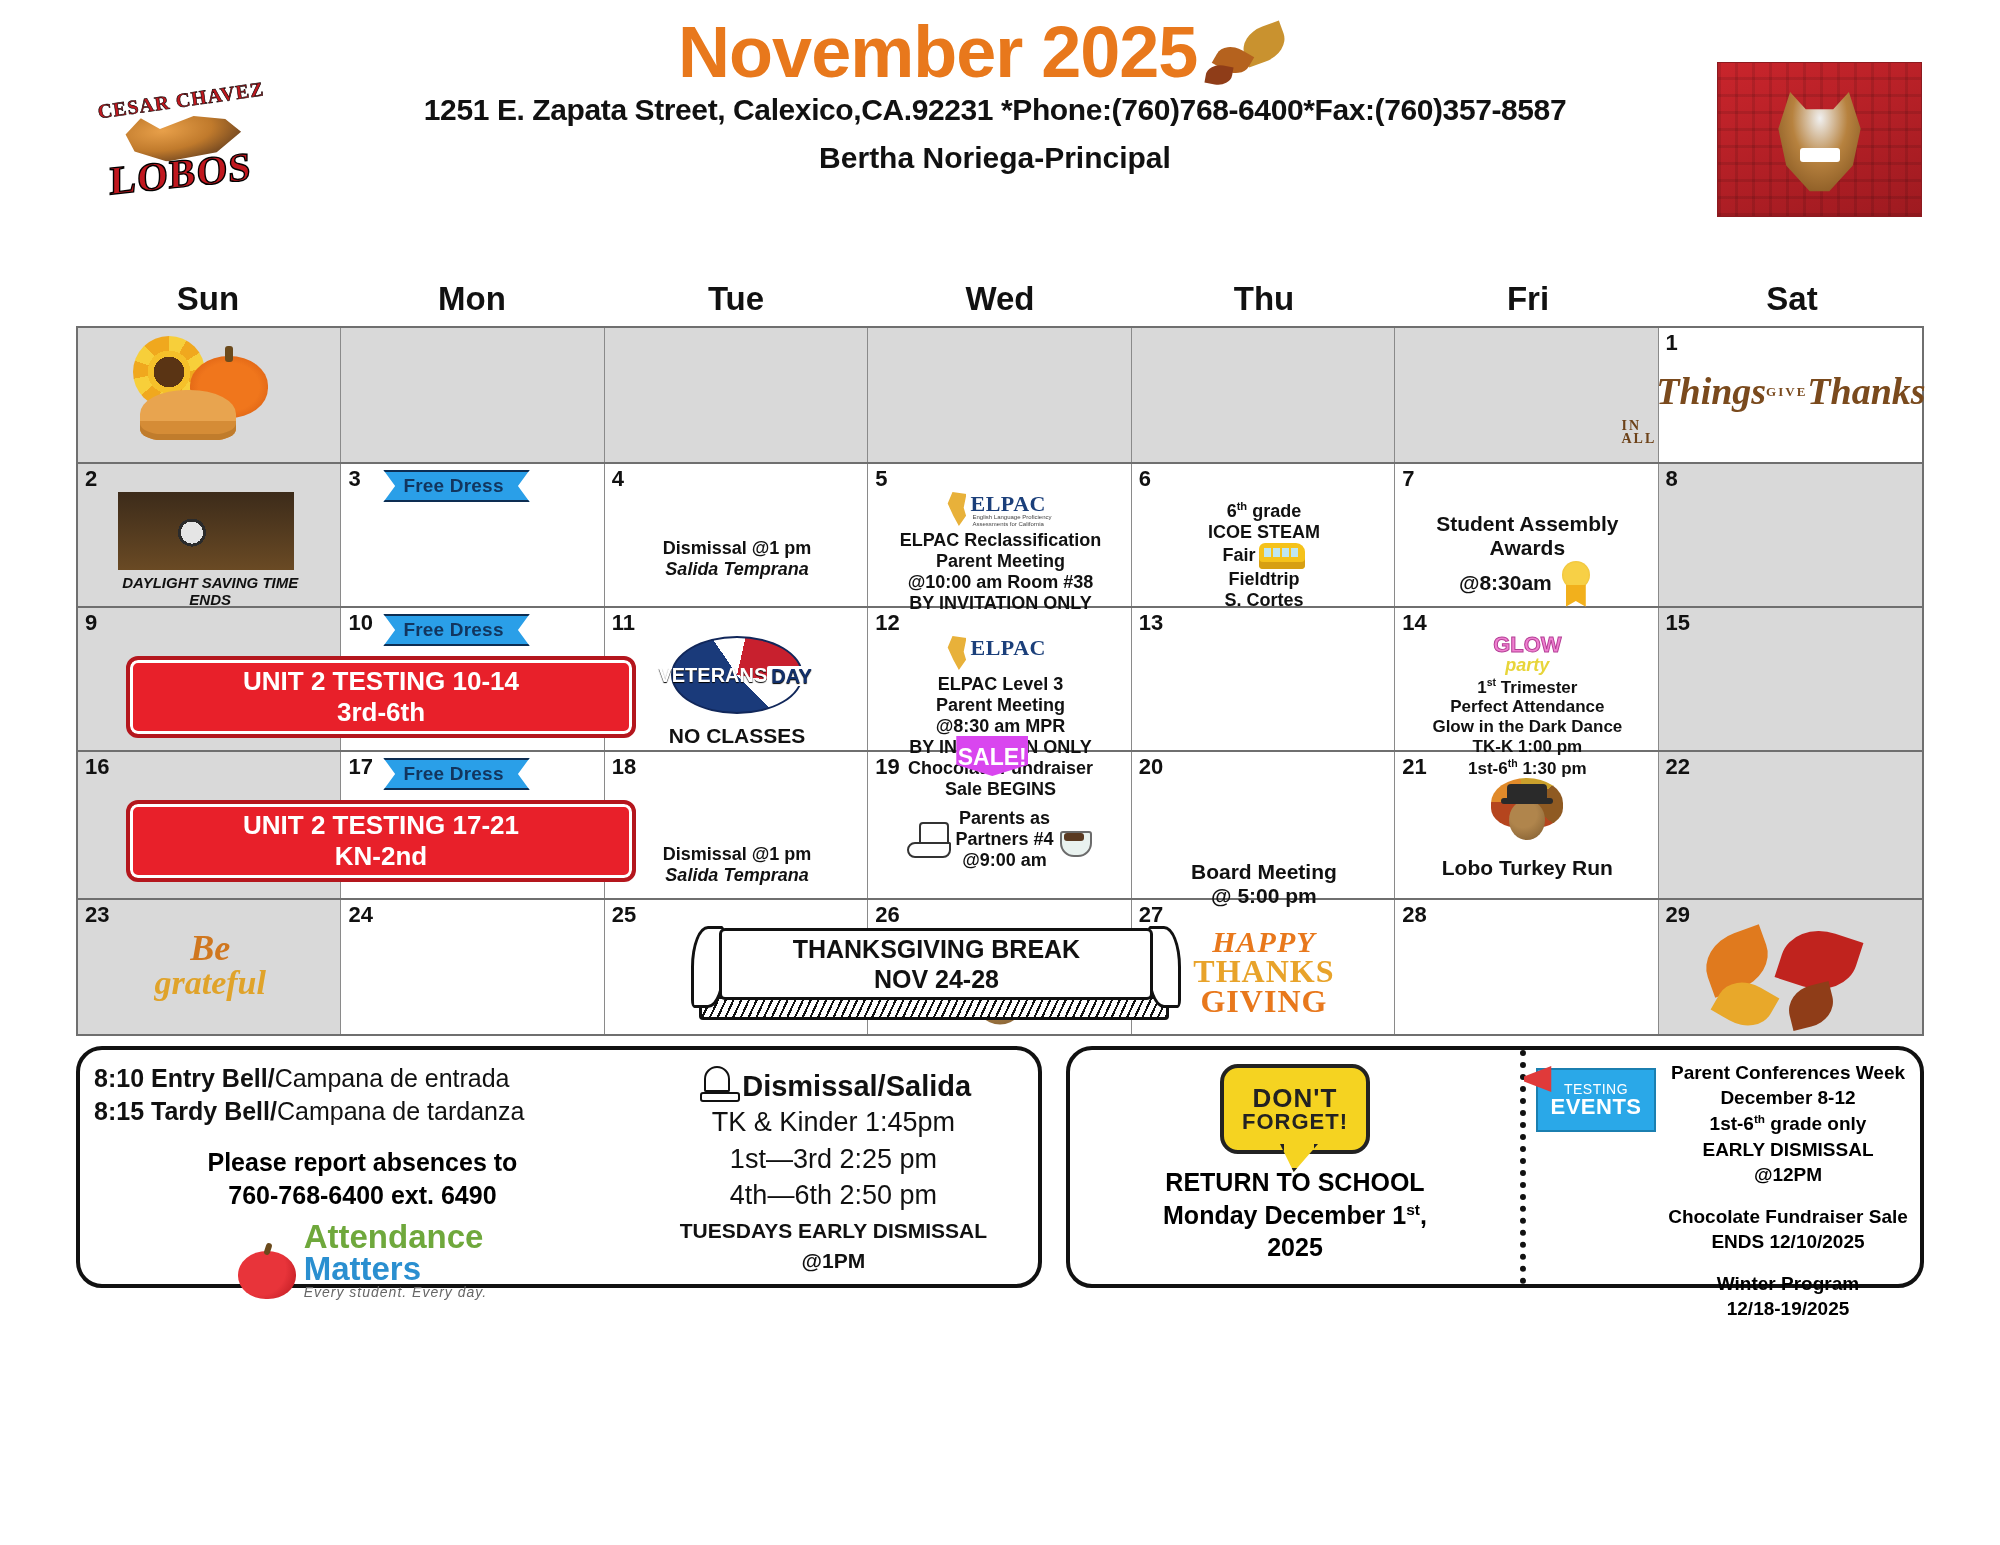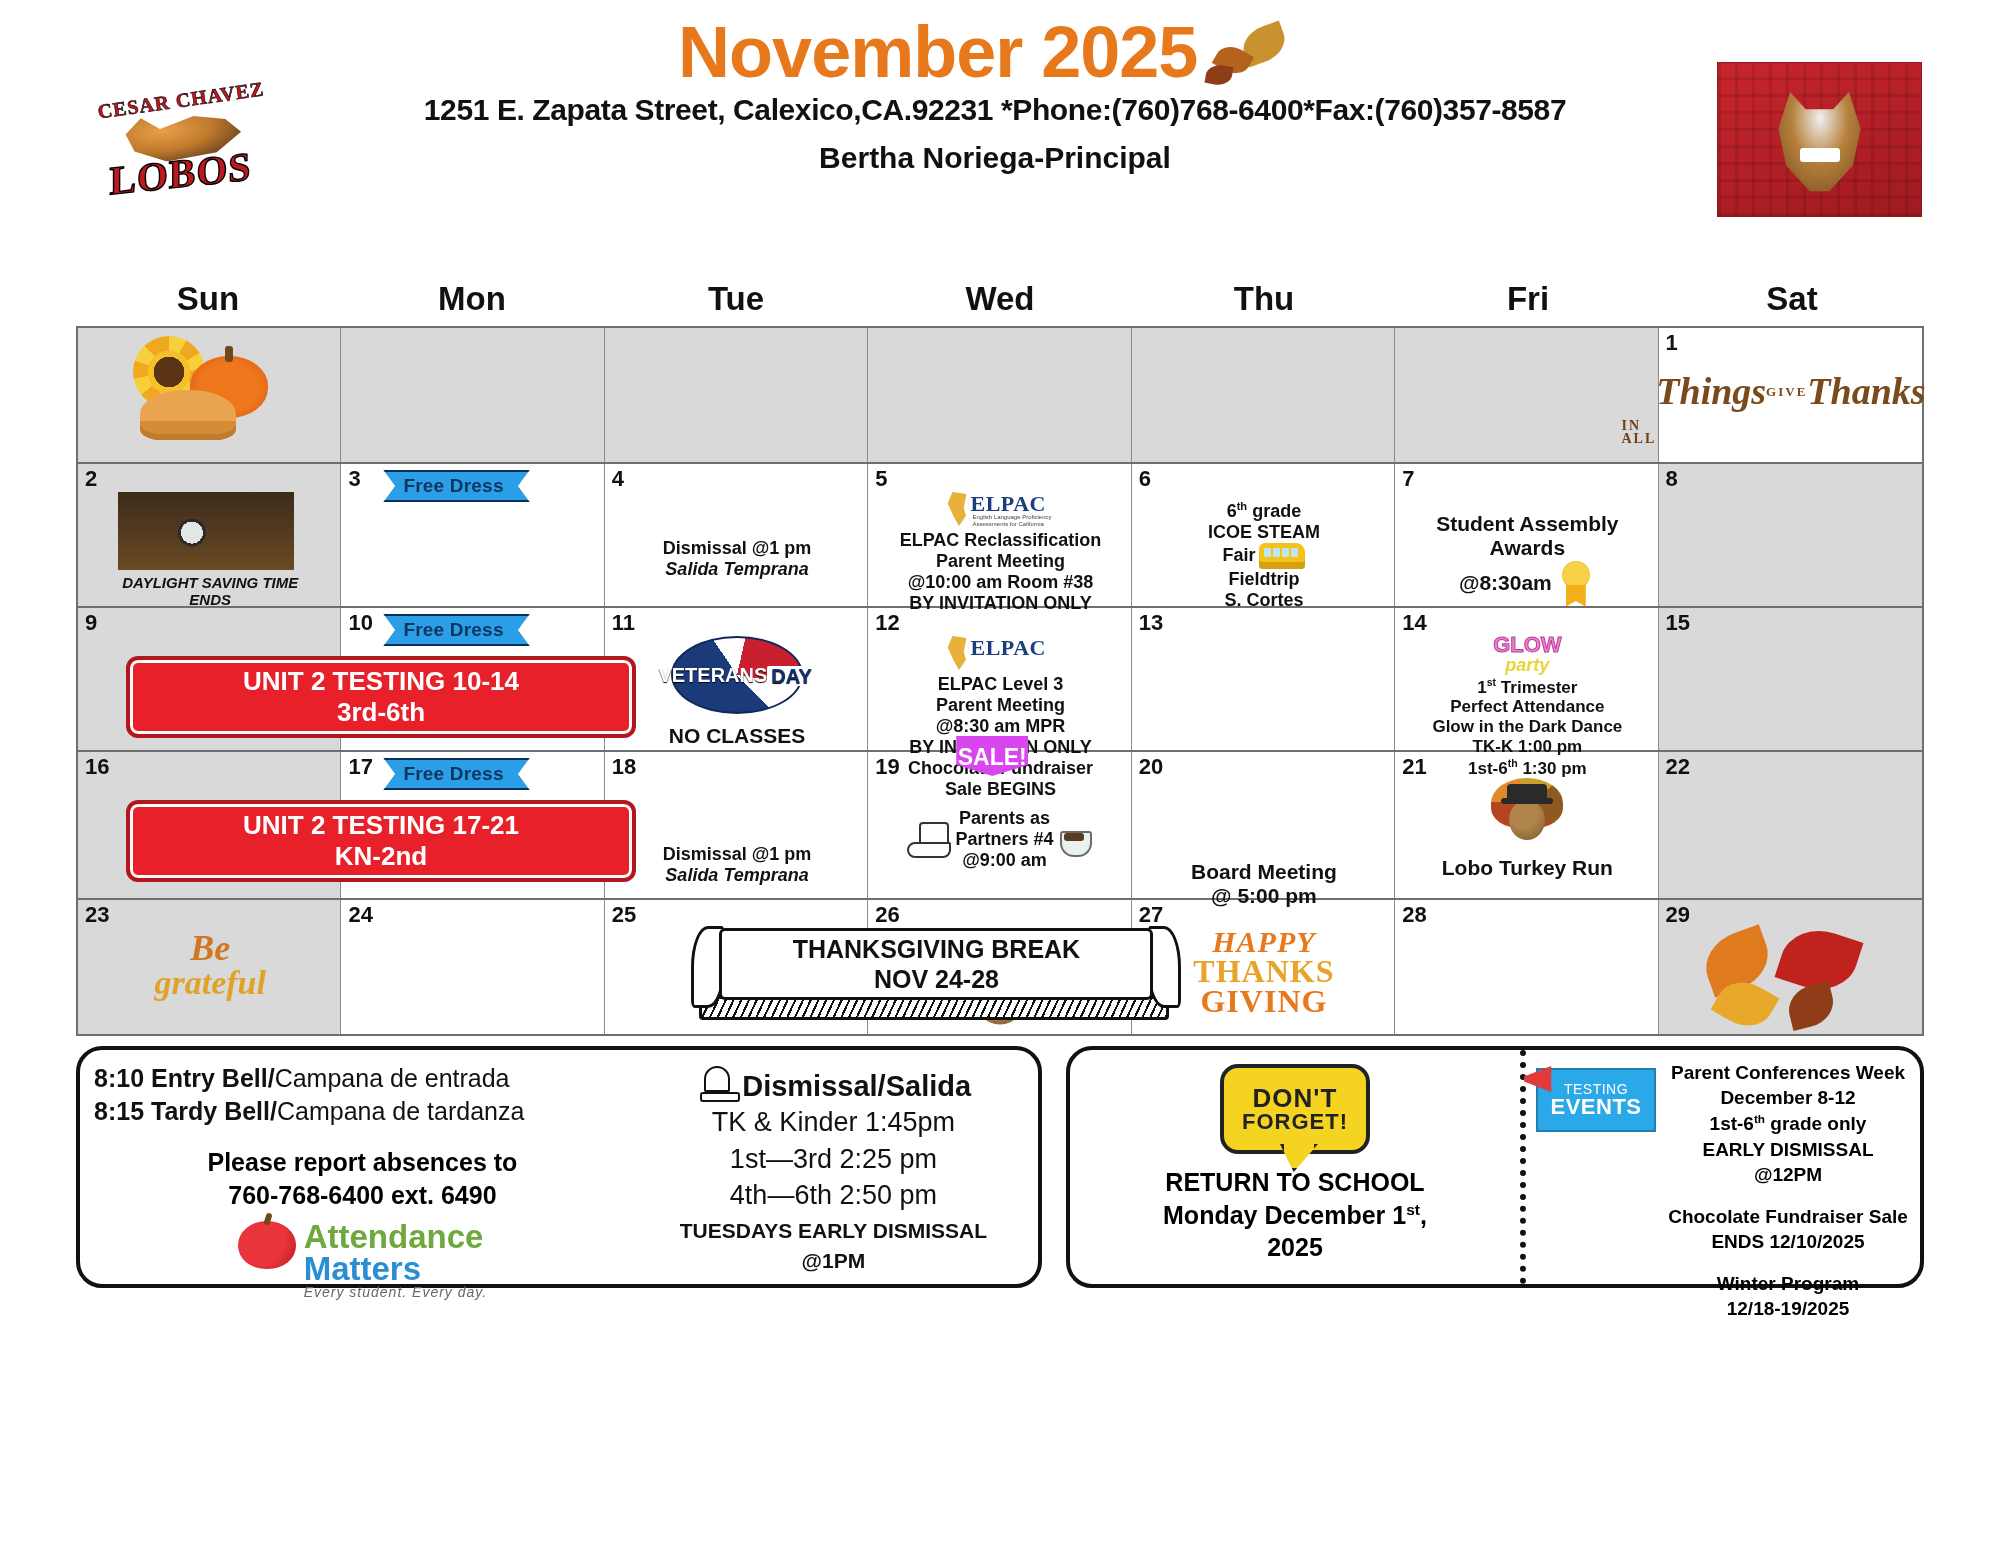--- a/index.html
+++ b/index.html
@@ -250,21 +250,21 @@
 
   
   .footer { width: 1848px; margin: 10px auto 0; display: flex; gap: 24px; }
   .fbox { border: 4px solid #111; border-radius: 26px; position: relative; }
   .fbox-left { width: 966px; height: 242px; display:flex; }
   .fb-col-a { width: 560px; padding: 12px 8px 0 14px; }
   .fb-col-b { width: 400px; padding: 10px 10px 0 0; text-align:center; }
   .bell-line { font-size: 25px; font-weight: 800; color:#111; line-height: 1.32; white-space: nowrap; }
   .bell-line .light { font-weight: 400; }
   .absence { text-align:center; font-size: 25px; font-weight: 800; line-height: 1.3; margin-top: 18px; }
-  .attendance-logo { display:flex; align-items:flex-start; justify-content:center; gap:8px; margin-top: 10px; }
+  .attendance-logo { display:flex; align-items:flex-end; justify-content:center; gap:8px; margin-top: 10px; }
   .apple { width: 58px; height: 48px; background: radial-gradient(circle at 38% 38%, #e8343a 0 55%, #b4161d 100%);
     border-radius: 50% 50% 48% 48%; position: relative; }
   .apple::after { content:""; position:absolute; left:27px; top:-8px; width:6px; height:12px; background:#6b4a1c; border-radius:3px; transform: rotate(18deg); }
   .att-txt { text-align:left; line-height: .98; }
   .att-txt .a-1 { font-size: 33px; font-weight: 900; color:#6fa83c; }
   .att-txt .a-2 { font-size: 33px; font-weight: 900; color:#2a8fd0; }
   .att-txt .a-3 { font-size: 14px; font-style: italic; color:#666; letter-spacing: 1px; }
   .bell-icon { display:inline-block; width: 42px; height: 44px; position: relative; vertical-align: -8px; }
   .bell-icon .bi { position:absolute; left:8px; top:6px; width:26px; height:26px; border:2px solid #111;
     border-radius: 14px 14px 2px 2px; background:#fff; }

